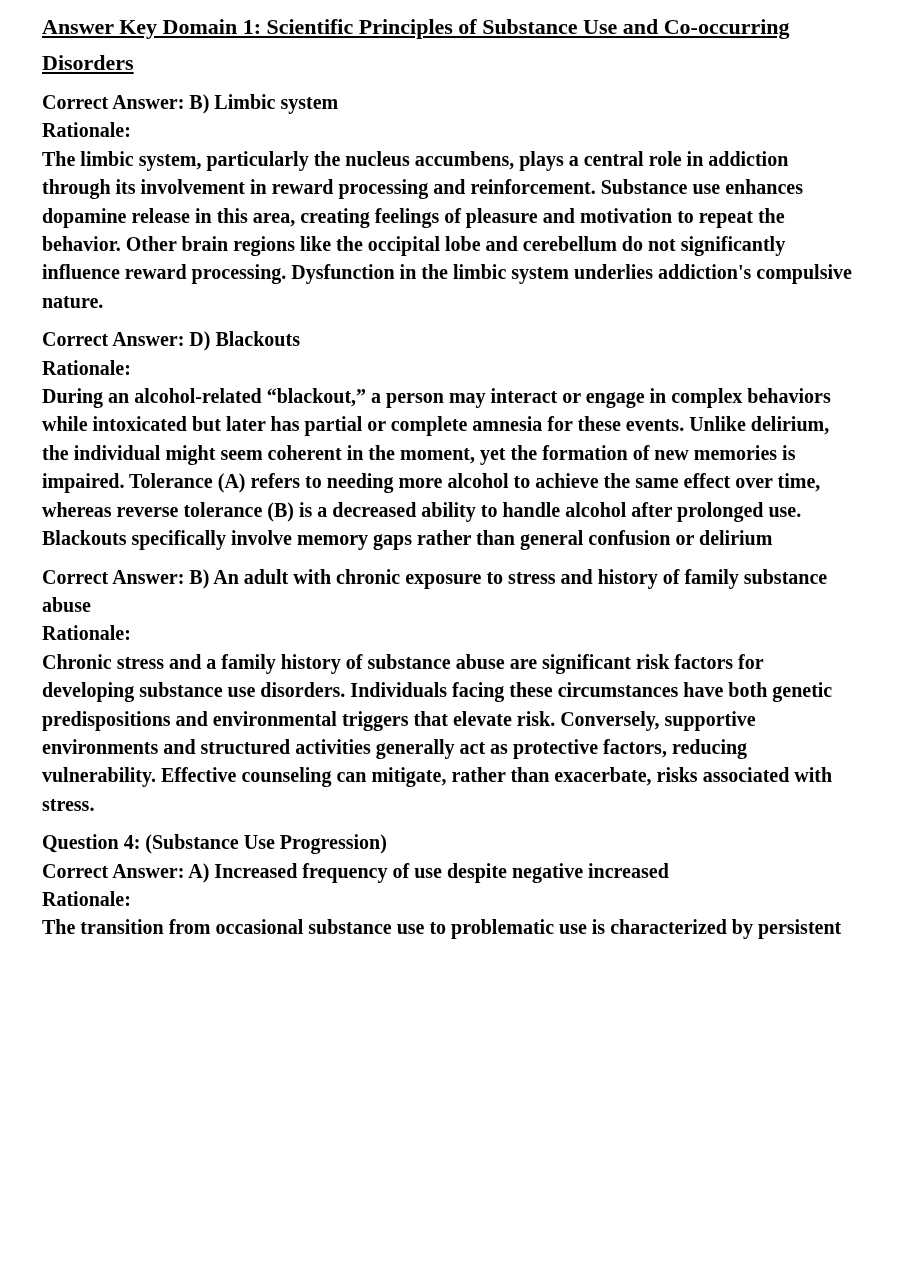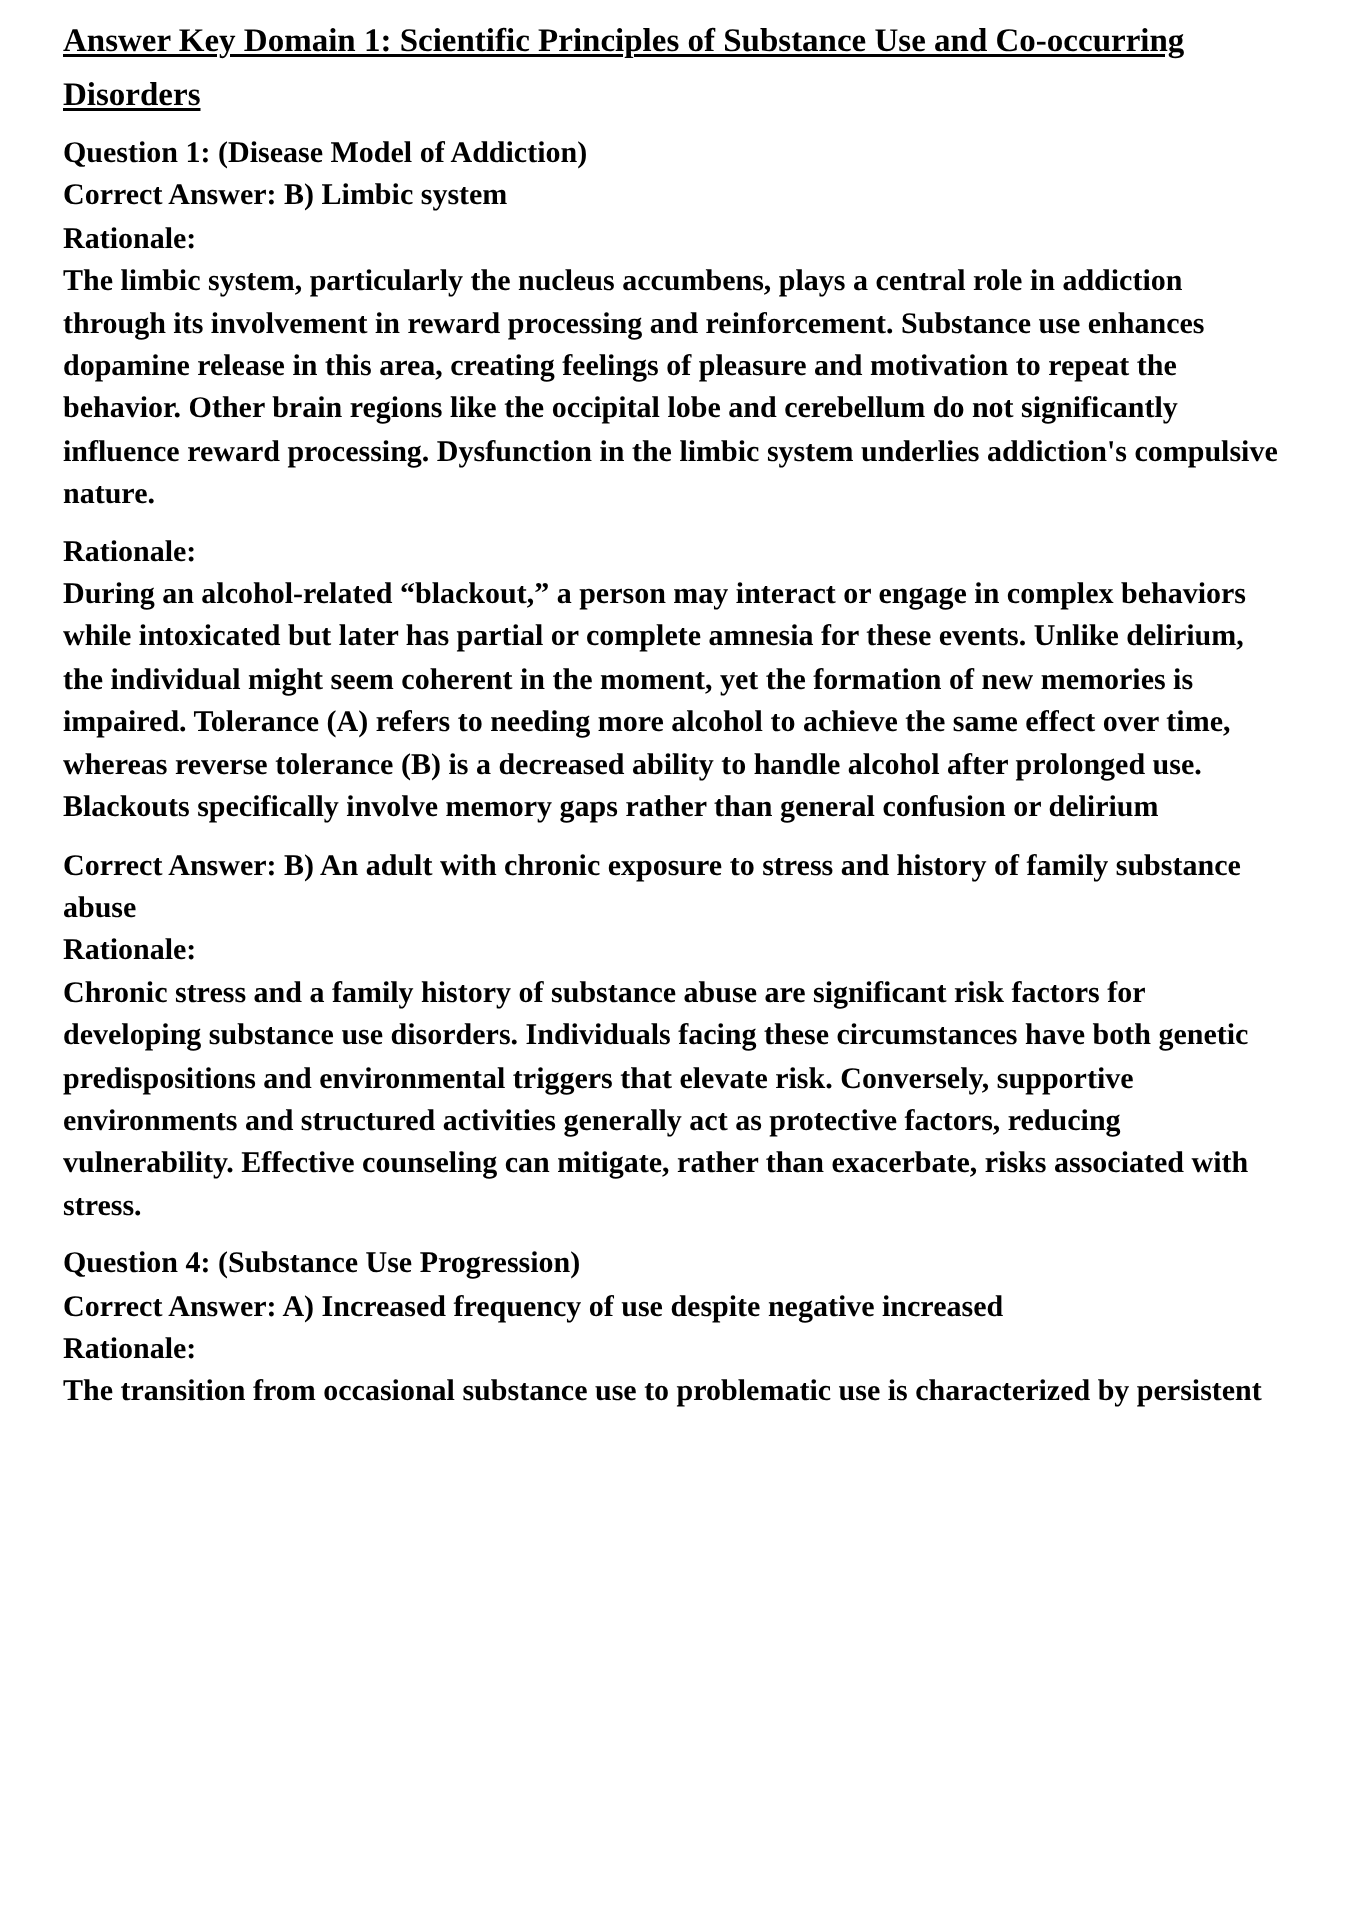--- a/index.html
+++ b/index.html
@@ -49,27 +49,27 @@
   }
 </style>
 </head>
 <body>
 
 <div class="page">
 
   <h1 class="doc-title">Answer Key Domain 1: Scientific Principles of Substance Use and Co-occurring Disorders</h1>
 
   <section class="qblock">
-    <p class="bold">Question 1: (Disease Model of Addiction)</p>
     <p class="bold">Correct Answer: B) Limbic system</p>
     <p class="bold">Rationale:</p>
     <p class="rationale">The limbic system, particularly the nucleus accumbens, plays a central role in addiction through its involvement in reward processing and reinforcement. Substance use enhances dopamine release in this area, creating feelings of pleasure and motivation to repeat the behavior. Other brain regions like the occipital lobe and cerebellum do not significantly influence reward processing. Dysfunction in the limbic system underlies addiction's compulsive nature.</p>
   </section>
 
   <section class="qblock">
+    <p class="bold">Correct Answer: D) Blackouts</p>
     <p class="bold">Rationale:</p>
     <p class="rationale">During an alcohol-related “blackout,” a person may interact or engage in complex behaviors while intoxicated but later has partial or complete amnesia for these events. Unlike delirium, the individual might seem coherent in the moment, yet the formation of new memories is impaired. Tolerance (A) refers to needing more alcohol to achieve the same effect over time, whereas reverse tolerance (B) is a decreased ability to handle alcohol after prolonged use. Blackouts specifically involve memory gaps rather than general confusion or delirium</p>
   </section>
 
   <section class="qblock">
     <p class="bold">Correct Answer: B) An adult with chronic exposure to stress and history of family substance abuse</p>
     <p class="bold">Rationale:</p>
     <p class="rationale">Chronic stress and a family history of substance abuse are significant risk factors for developing substance use disorders. Individuals facing these circumstances have both genetic predispositions and environmental triggers that elevate risk. Conversely, supportive environments and structured activities generally act as protective factors, reducing vulnerability. Effective counseling can mitigate, rather than exacerbate, risks associated with stress.</p>
   </section>
 

